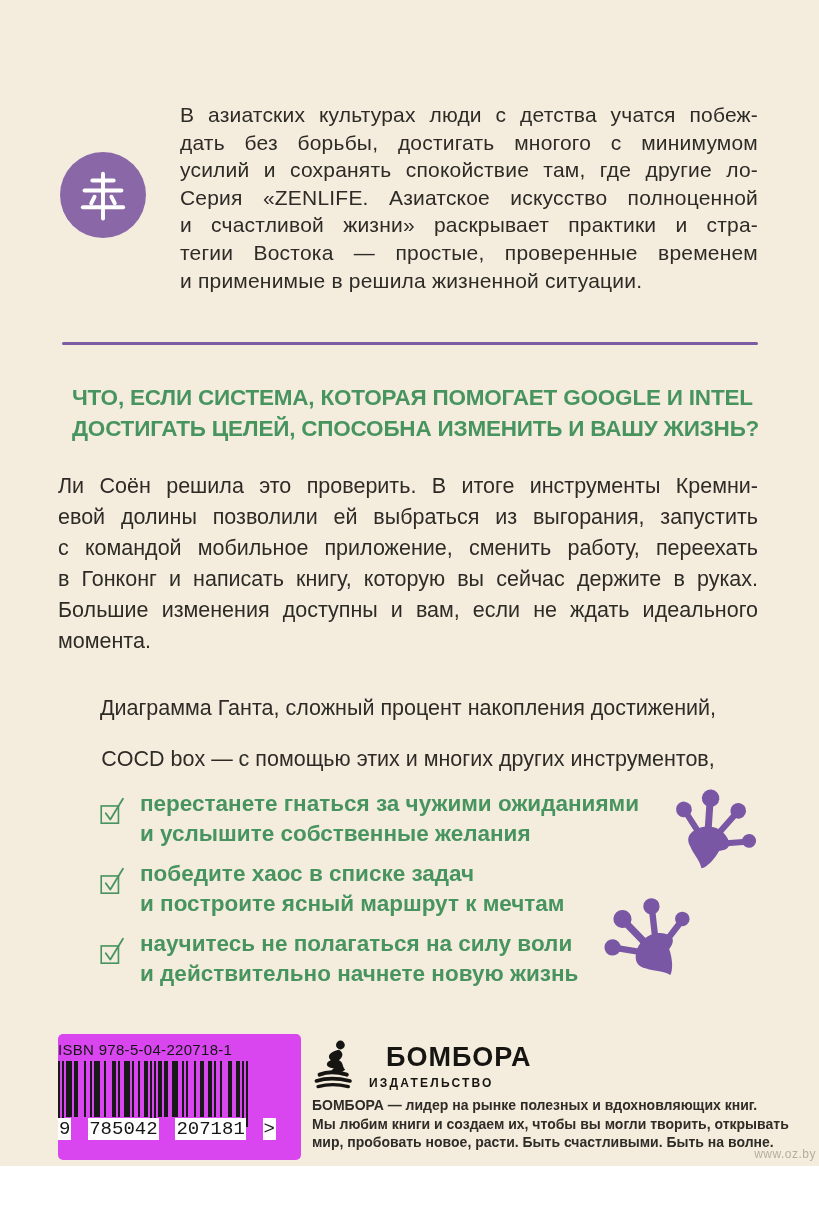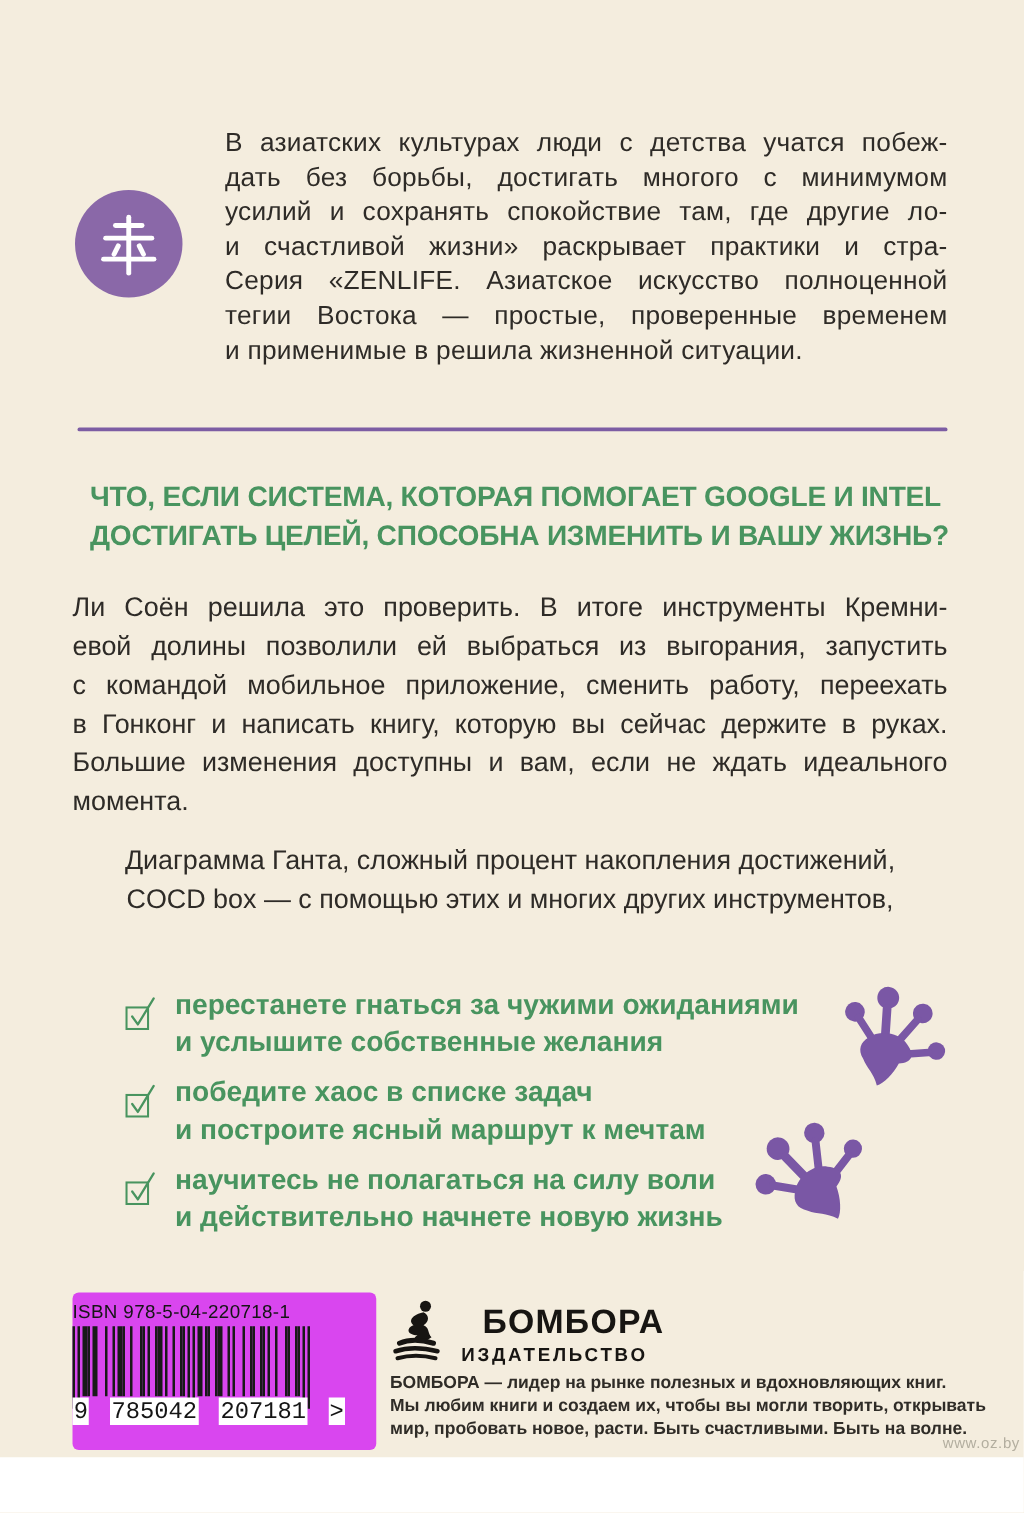--- a/index.html
+++ b/index.html
@@ -21,42 +21,42 @@
   .intro{left:180px; top:101px; width:578px; font-size:21px; line-height:27.6px; letter-spacing:.2px;}
   
   .divider{left:62px; top:342px; width:696px; height:3px; background:var(--purple); border-radius:2px;}
   
   .heading{left:72px; top:382px; width:710px; font-size:22.5px; font-weight:bold;
     line-height:31px; color:var(--green); letter-spacing:-.2px;}
   
   .story{left:58px; top:471px; width:700px; font-size:21.5px; line-height:31px;}
   
   .tools{left:58px; top:673px; width:700px; font-size:21.5px; line-height:31px; text-align:center;}
-  .tools .line{white-space:nowrap;}
+  .tools .line{white-space:nowrap;margin-top:20px;}
   
   .bullets{left:98px; top:789px; width:560px;}
   .bullet-item{display:flex; align-items:flex-start; margin-bottom:10px;}
   .bullet-check{flex:0 0 30px; margin-top:7px; color:var(--green);}
   .bullet-text{font-size:22.5px; font-weight:bold; color:var(--green); line-height:30px; margin-left:12px;}
   
   .frog1{left:663px; top:788px; transform:rotate(6deg);}
   .frog2{left:602px; top:895px; transform:rotate(-42deg);}
   
   .barcode-box{left:58px; top:1034px; width:243px; height:126px; background:#d946ef;
     border-radius:5px; display:flex; flex-direction:column; align-items:flex-start; padding-top:7px; box-sizing:border-box;}
   .isbn{font-size:15px; color:#151515; letter-spacing:.3px;}
   .bars-row{display:flex; align-items:flex-start; margin-top:3px; height:66px;}
   .digits-row{display:flex; width:218px; justify-content:space-between; align-items:flex-end;
     font-family:"Liberation Mono", monospace; font-size:19px; color:#151515; margin-top:-9px;
     background:transparent;}
   .digits-row span{background:#fff; padding:0 1px;}
   
   .logo-icon{left:310px; top:1039px;}
   .pub-name{left:386px; top:1042px; font-size:27px; font-weight:bold; color:#171512; letter-spacing:1px;}
-  .pub-type{left:369px; top:1076px; font-size:15px; font-weight:bold; color:#171512; letter-spacing:2.2px;}
+  .pub-type{left:369px; top:1076px; font-size:12px; font-weight:bold; color:#171512; letter-spacing:2.2px;}
   .pub-desc{left:312px; top:1096px; width:480px; font-size:14px; font-weight:bold; line-height:18.6px; color:#2f2c27;}
   
   .watermark{right:3px; bottom:5px; font-size:12px; color:var(--wm); letter-spacing:.5px;}
 </style>
 </head>
 <body>
 
 <div class="cover">
 
   <div class="abs badge">
@@ -69,22 +69,22 @@
         <path d="M65 53 L71 65"></path>
         <path d="M14 72 H86"></path>
       </g>
     </svg>
   </div>
 
   <div class="abs intro">
     <div class="line jline">В азиатских культурах люди с детства учатся побеж-</div>
     <div class="line jline">дать без борьбы, достигать многого с минимумом</div>
     <div class="line jline">усилий и сохранять спокойствие там, где другие ло-</div>
+    <div class="line jline">Серия «ZENLIFE. Азиатское искусство полноценной</div>
     <div class="line jline">и счастливой жизни» раскрывает практики и стра-</div>
-    <div class="line jline">Серия «ZENLIFE. Азиатское искусство полноценной</div>
     <div class="line jline">тегии Востока — простые, проверенные временем</div>
     <div class="line">и применимые в решила жизненной ситуации.</div>
   </div>
 
   <div class="abs divider"></div>
 
   <div class="abs heading">
     <div class="line">ЧТО, ЕСЛИ СИСТЕМА, КОТОРАЯ ПОМОГАЕТ GOOGLE И INTEL</div>
     <div class="line">ДОСТИГАТЬ ЦЕЛЕЙ, СПОСОБНА ИЗМЕНИТЬ И ВАШУ ЖИЗНЬ?</div>
   </div>

